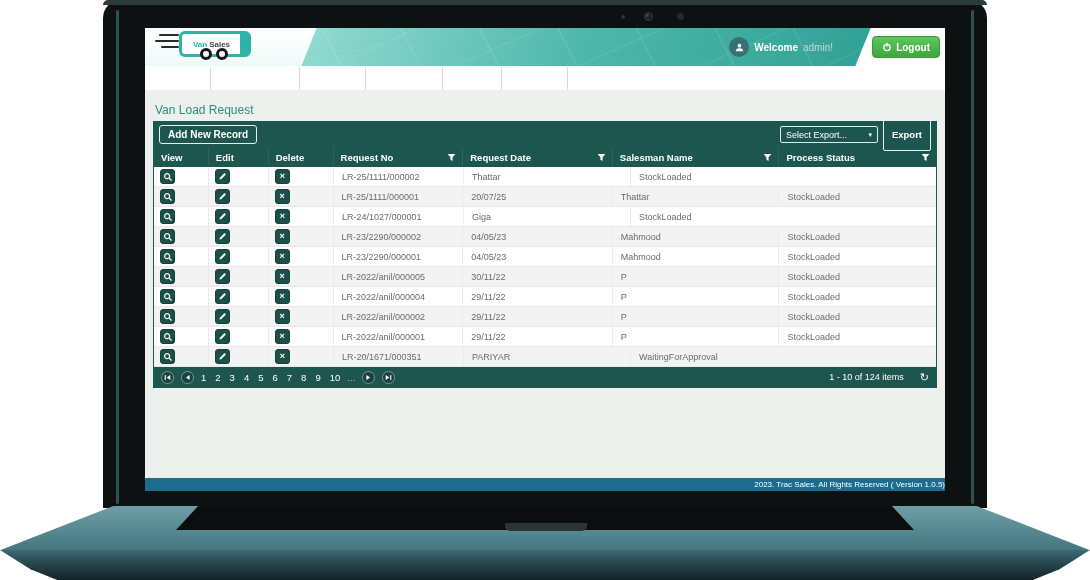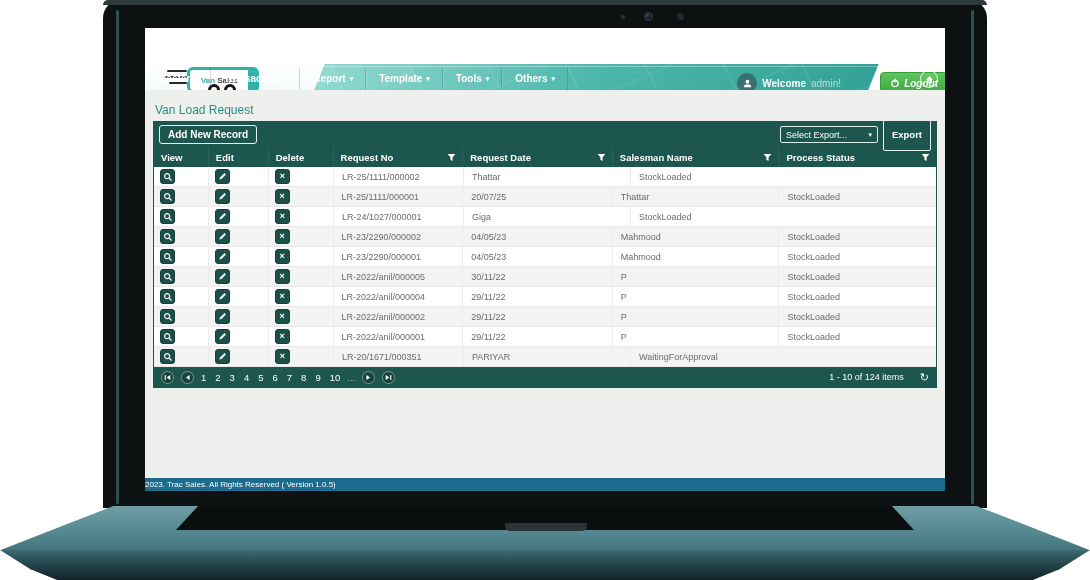--- a/index.html
+++ b/index.html
@@ -29,22 +29,22 @@
   .hinge-notch { position:absolute; left:505px; top:17px; width:82px; height:8px;
                  background:#2b3537; border-radius:0 0 5px 5px; }
   .base-front { position:absolute; left:0; top:44px; width:100%; height:32px;
                 background:linear-gradient(180deg,#3c6a71 0%, #24454b 45%, #101f23 100%);
                 clip-path:polygon(0 0, 100% 0, 97.2% 60%, 94.3% 100%, 5.7% 100%, 2.8% 60%); }
 
   
   .screen { position:absolute; left:145px; top:28px; width:800px; height:463px; background:#fff; overflow:hidden; }
 
   
-  .app-header { position:absolute; left:8px; top:0; width:100%; height:38px;
-    background:linear-gradient(105deg,#d9f2ef 0%, #8ed8cf 22%, #4db7ab 55%, #2b9c90 100%);margin-top:36px; }
+  .app-header { position:absolute; left:0; top:0; width:100%; height:38px;
+    background:linear-gradient(105deg,#d9f2ef 0%, #8ed8cf 22%, #4db7ab 55%, #2b9c90 100%); }
   .circuit { position:absolute; inset:0; opacity:.55; pointer-events:none;
     background:
       repeating-linear-gradient(63deg, transparent 0 34px, rgba(255,255,255,.14) 34px 36px, transparent 36px 70px),
       repeating-linear-gradient(-24deg, transparent 0 48px, rgba(255,255,255,.10) 48px 50px),
       repeating-linear-gradient(0deg, transparent 0 12px, rgba(0,90,84,.05) 12px 13px); }
   .logo-bg { position:absolute; left:-26px; top:0; width:190px; height:38px;
     background:linear-gradient(180deg,#ffffff,#eefaf8); transform:skewX(-22deg); }
   .logo { position:absolute; left:20px; top:3px; width:92px; height:32px; }
   .truck-body { position:absolute; left:14px; top:0; width:72px; height:26px; background:#fff;
     border:3px solid #2fb3a7; border-radius:6px; display:flex; align-items:center; justify-content:center; gap:2px; }
@@ -59,21 +59,21 @@
   .sl2 { left:-10px; top:9px;  width:24px; }
   .sl3 { left:-4px; top:15px; width:18px; }
 
   .logout-bg { position:absolute; right:-14px; top:0; width:96px; height:38px; background:#fff; transform:skewX(-22deg); }
   .welcome { position:absolute; right:112px; top:9px; display:flex; align-items:center; gap:5px; }
   .avatar { width:20px; height:20px; border-radius:50%; background:#377172; display:flex; align-items:center; justify-content:center; }
   .welcome-prefix { color:#fff; font-size:10px; font-weight:bold; }
   .username { color:#c9d6d3; font-size:10px; }
   .logout-btn { position:absolute; right:5px; top:8px; height:22px; padding:0 9px;
     background:linear-gradient(180deg,#5fc65f,#3da63d); border:1px solid #379b37; border-radius:4px;
-    color:#fff; font-size:10px; font-weight:bold; display:flex; align-items:center; gap:4px; cursor:pointer;font-style:italic; }
+    color:#fff; font-size:10px; font-weight:bold; display:flex; align-items:center; gap:4px; cursor:pointer; }
 
   
   .menubar { position:absolute; left:0; top:38px; width:100%; height:24px;
     background:linear-gradient(180deg,#3aa89b 0%, #2692857 0%, #2a9488 45%, #1e8579 100%);
     border-top:1px solid rgba(255,255,255,.35); display:flex; align-items:stretch; }
   .menu-item { display:flex; align-items:center; gap:4px; padding:0 12px; color:#fff; font-size:10px; font-weight:bold;
     border-right:1px solid rgba(0,0,0,.14); border-left:1px solid rgba(255,255,255,.10); cursor:pointer; }
   .mi-caret { font-size:7px; opacity:.95; }
   .home-btn { position:absolute; right:7px; top:3px; width:18px; height:18px; border-radius:50%;
     border:1px solid rgba(255,255,255,.85); display:flex; align-items:center; justify-content:center; cursor:pointer; background:rgba(255,255,255,.06); }
@@ -112,21 +112,21 @@
   .pager { height:20px; background:#1d564e; display:flex; align-items:center; padding:0 7px; gap:7px; }
   .nav-btn { width:13px; height:13px; border-radius:50%; border:1px solid rgba(255,255,255,.4);
     background:rgba(0,0,0,.22); display:flex; align-items:center; justify-content:center; cursor:pointer; padding:0; }
   .pg { color:#fff; font-size:9.5px; cursor:pointer; }
   .pg-ellipsis { color:rgba(255,255,255,.6); font-size:9.5px; }
   .pager-right { margin-left:auto; display:flex; align-items:center; gap:16px; }
   .pager-summary { color:#fff; font-size:9px; }
   .refresh { color:#fff; font-size:11px; line-height:1; cursor:pointer; }
 
   .app-footer { position:absolute; left:0; bottom:0; width:100%; height:13px; background:#1d6b8d;
-    color:#fff; font-size:8px; text-align:left; line-height:13px; }
+    color:#fff; font-size:8px; text-align:right; line-height:13px; }
 </style>
 </head>
 <body>
 
 <div class="stage">
 
   <div class="lid">
     <div class="edge-strip left"></div>
     <div class="edge-strip right"></div>
     <div class="cam-dot small"></div>

